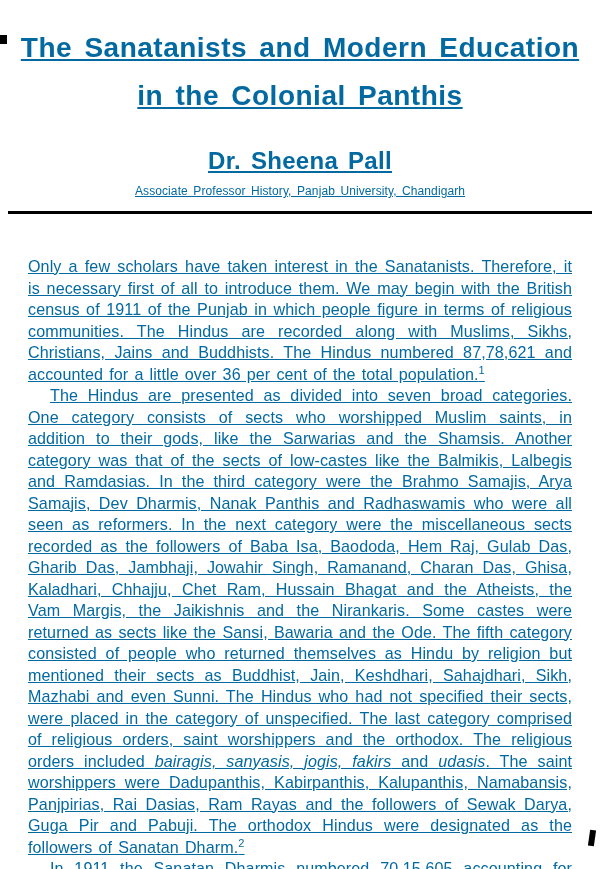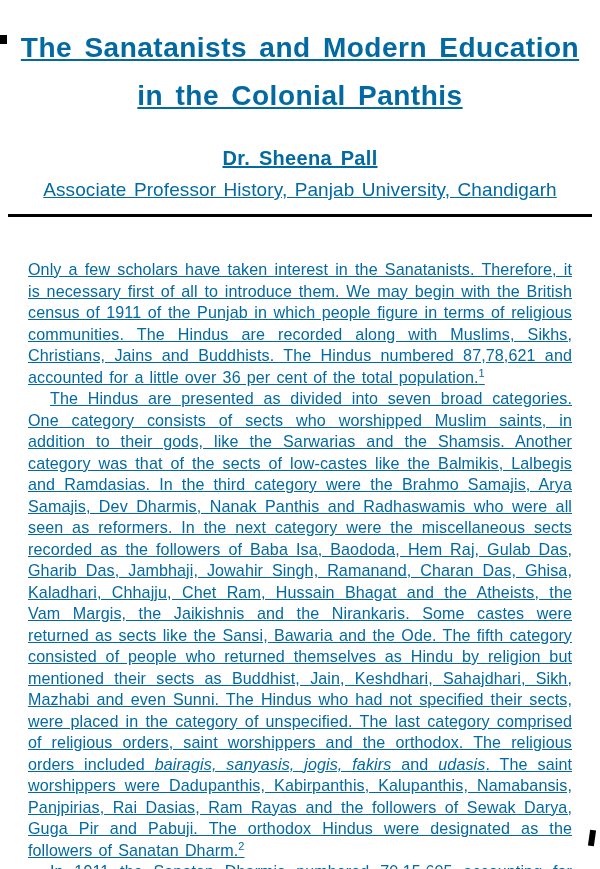--- a/index.html
+++ b/index.html
@@ -20,29 +20,29 @@
     text-align: center;
     font-size: 28px;
     line-height: 48px;
     font-weight: bold;
     letter-spacing: 0.5px;
     word-spacing: 4px;
   }
   .author {
     margin-top: 27px;
     text-align: center;
-    font-size: 20px;
+    font-size: 24px;
     font-weight: bold;
     letter-spacing: 0.3px;
     word-spacing: 3px;
   }
   .affiliation {
     margin-top: 9px;
     text-align: center;
-    font-size: 19px;
+    font-size: 12px;
     letter-spacing: 0.1px;
     word-spacing: 2px;
   }
   .rule {
     margin: 13px 8px 0;
     height: 0;
     border: none;
     border-top: 3.5px solid #000000;
   }
   .body-text {

